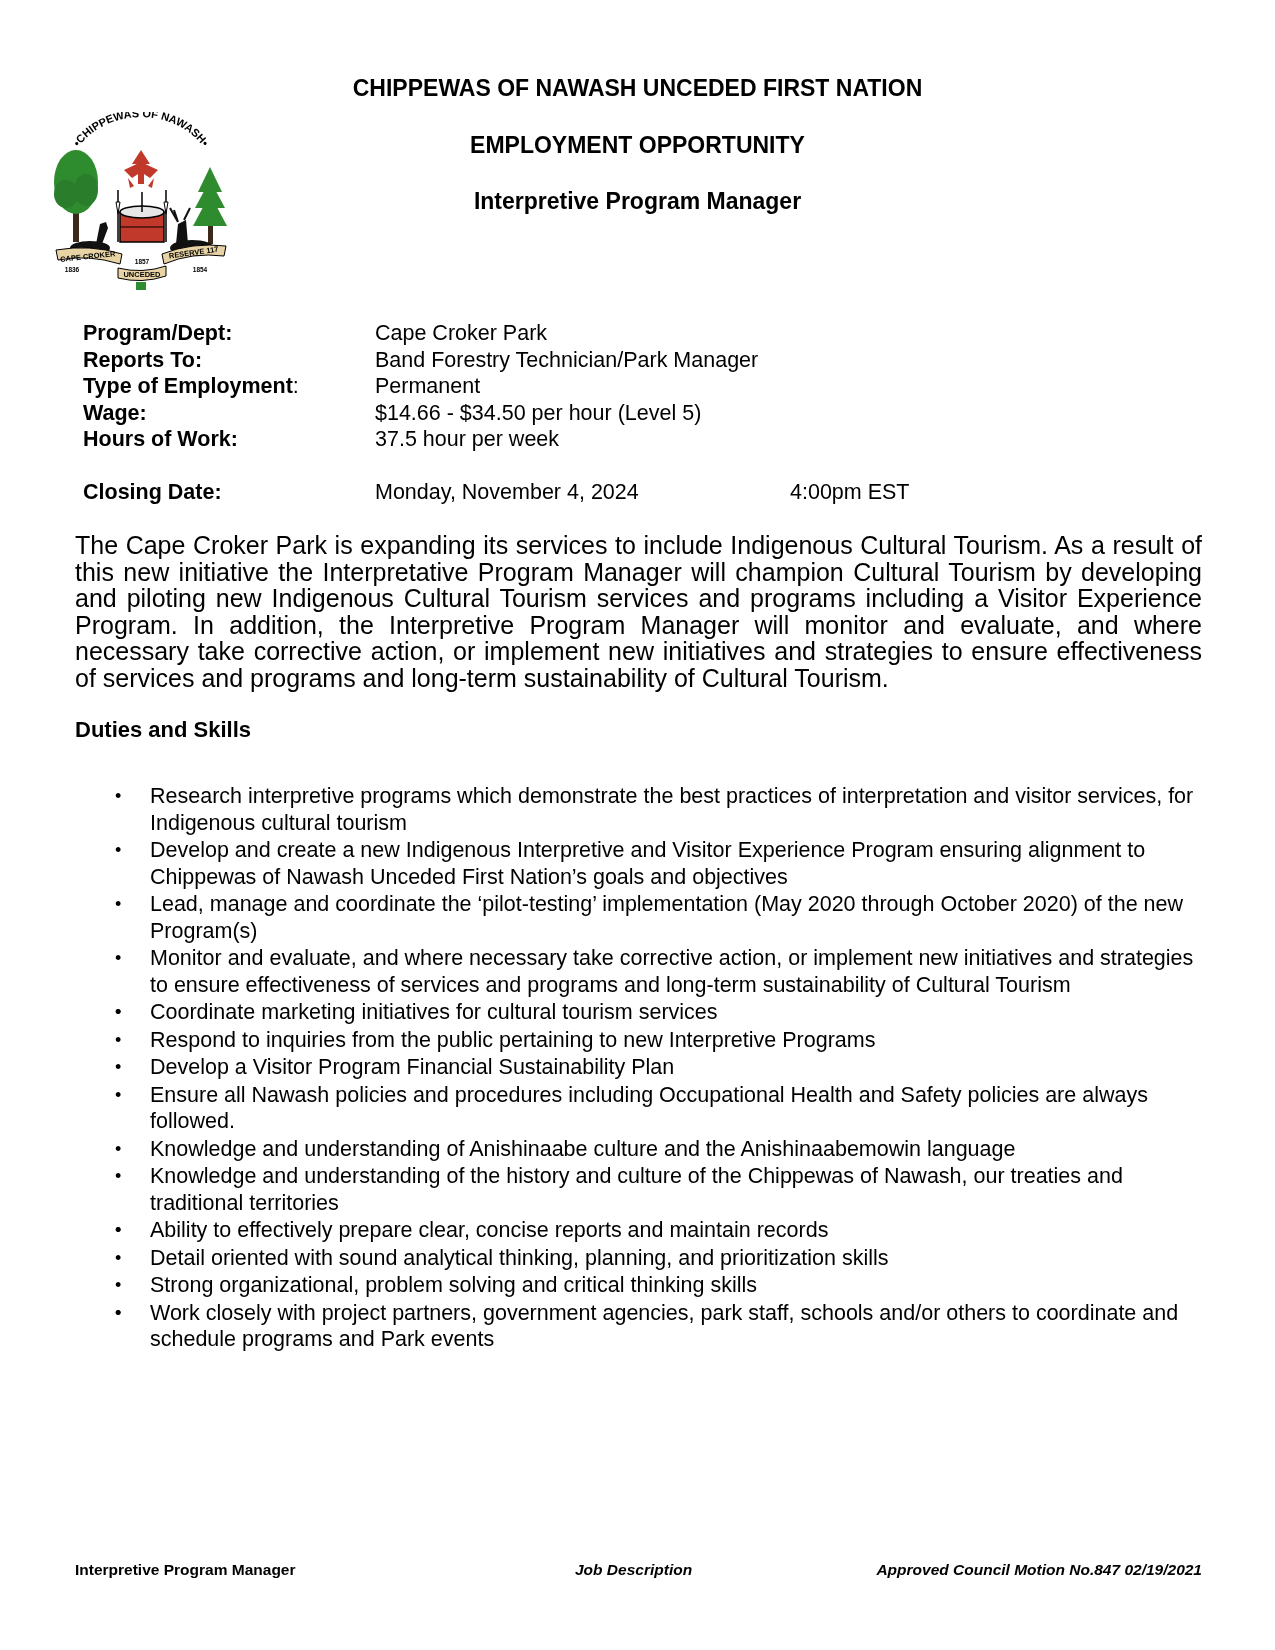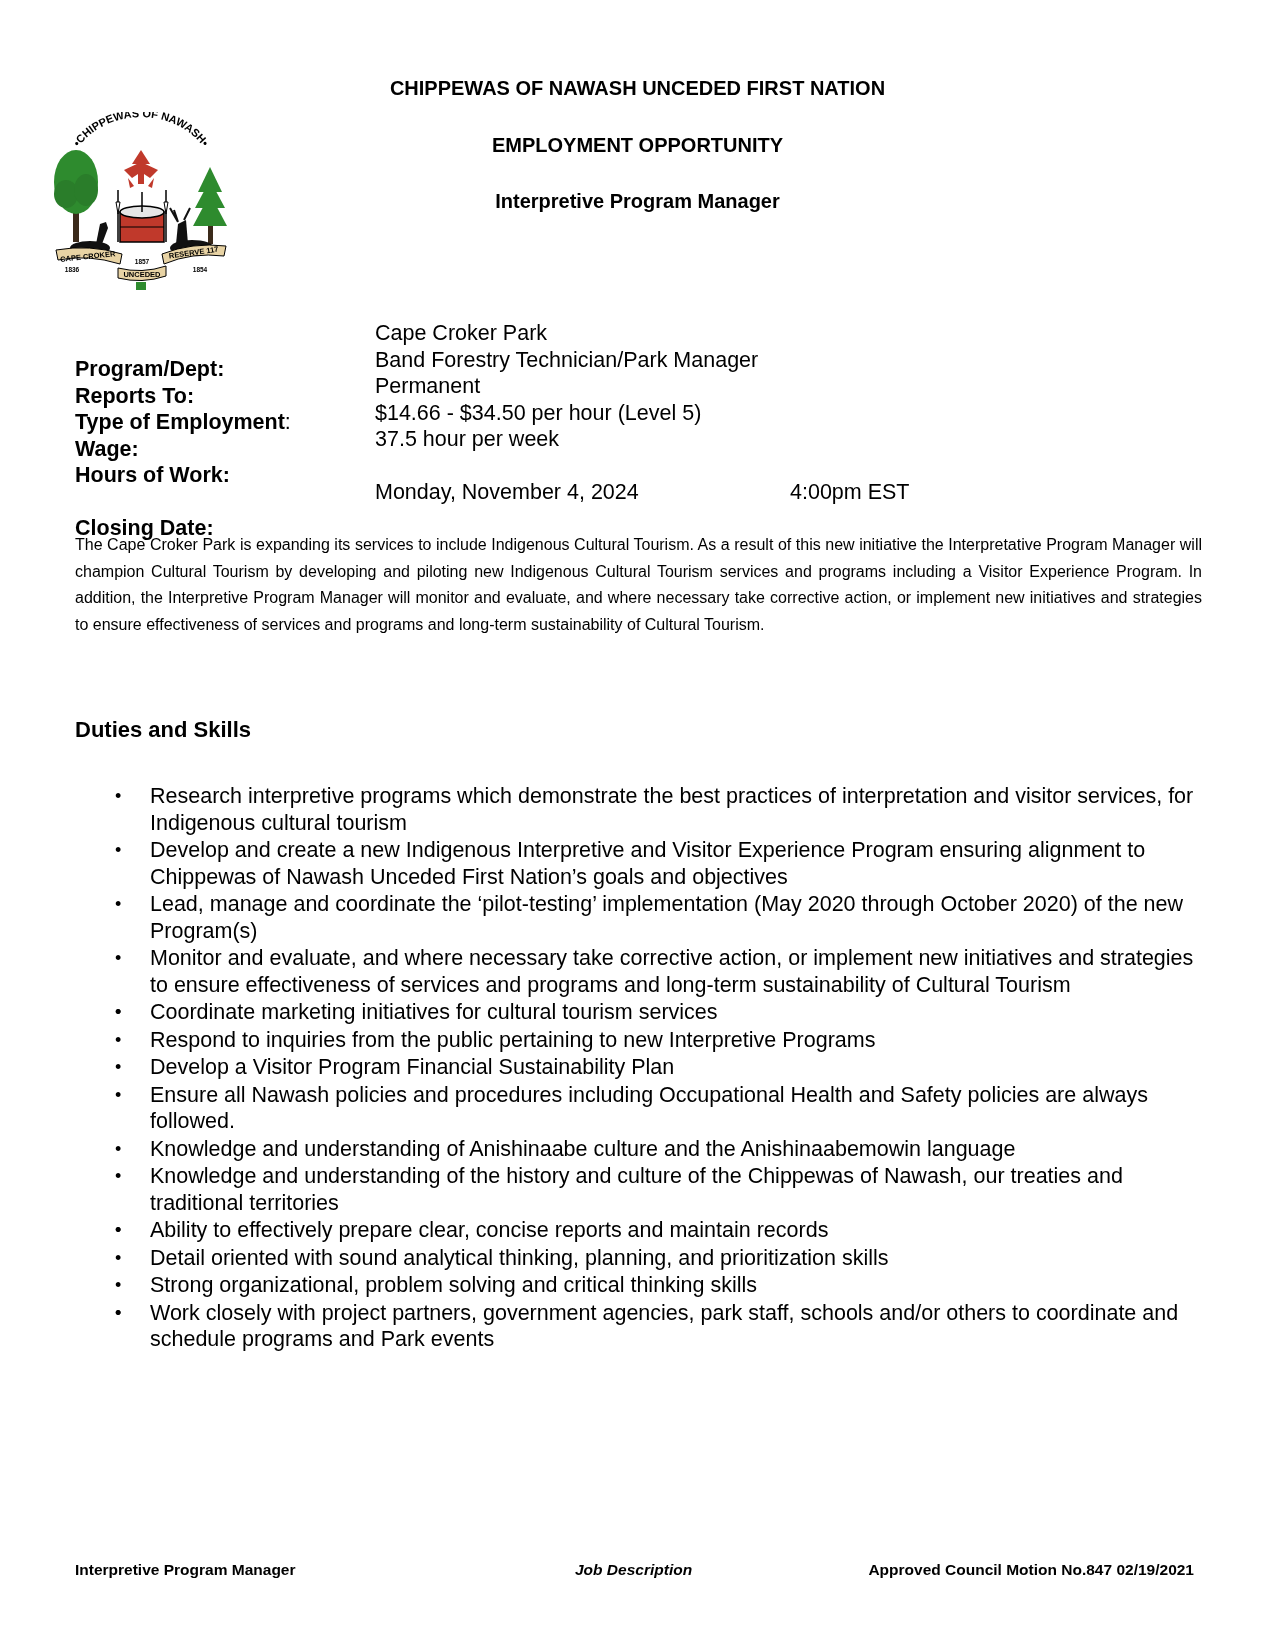--- a/index.html
+++ b/index.html
@@ -1,41 +1,41 @@
 <!DOCTYPE html>
 <html><head>
 <meta charset="utf-8">
 <style>
   html, body { margin:0; padding:0; background:#ffffff; }
   body { width:1275px; height:1650px; position:relative; overflow:hidden;
          font-family:"Liberation Sans", sans-serif; color:#000; }
   .center-title { position:absolute; left:0; width:1275px; text-align:center;
-         font-weight:bold; font-size:20px; line-height:28px; }
+         font-weight:bold; font-size:23px; line-height:28px; }
   #t1 { top:74px; }
   #t2 { top:131px; }
   #t3 { top:187px; }
   #logo { position:absolute; left:50px; top:112px; width:182px; height:180px; }
   .field-row { position:absolute; left:75px; font-size:21.5px; line-height:26px; }
-  .field-label { position:absolute; left:0; font-weight:bold; white-space:nowrap;margin-top:36px; }
+  .field-label { position:absolute; left:8px; font-weight:bold; white-space:nowrap; }
   .field-label .plain { font-weight:normal; }
   .field-value { position:absolute; left:300px; white-space:nowrap; }
   .field-extra { position:absolute; left:675px; white-space:nowrap;margin-left:40px; }
-  #intro { position:absolute; left:75px; top:532px; width:1127px; font-size:16px;
+  #intro { position:absolute; left:75px; top:532px; width:1127px; font-size:25px;
            line-height:26.5px; text-align:justify; margin:0; }
   #duties-heading { position:absolute; left:75px; top:717px; font-size:22px;
            line-height:26px; font-weight:bold; }
   #duties-list { position:absolute; left:75px; top:783px; width:1130px; margin:0; padding:0; list-style:none; }
   #duties-list li { position:relative; padding-left:75px; font-size:21.5px; line-height:26.5px;
            margin-bottom:1px; }
   #duties-list li .bullet { position:absolute; left:40px; top:0; font-size:18px; }
   #footer { position:absolute; left:75px; top:1560px; width:1127px; height:20px;
            font-size:15.5px; font-weight:bold; line-height:20px; }
   #footer .f-left { position:absolute; left:0; }
   #footer .f-mid { position:absolute; left:500px;font-style:italic; }
-  #footer .f-right { position:absolute; right:8px; }
+  #footer .f-right { position:absolute; right:0;font-style:italic; }
 </style>
 </head>
 <body>
 
 <div id="t1" class="center-title">CHIPPEWAS OF NAWASH UNCEDED FIRST NATION</div>
 <div id="t2" class="center-title">EMPLOYMENT OPPORTUNITY</div>
 <div id="t3" class="center-title">Interpretive Program Manager</div>
 
 <div id="logo">
   <svg width="182" height="180" viewBox="0 0 182 180" xmlns="http://www.w3.org/2000/svg">

